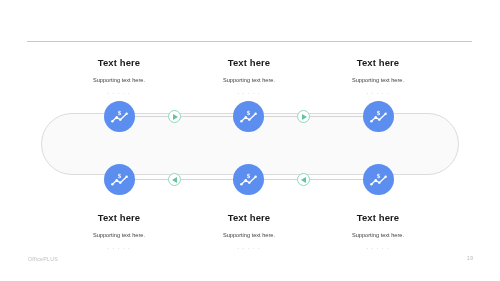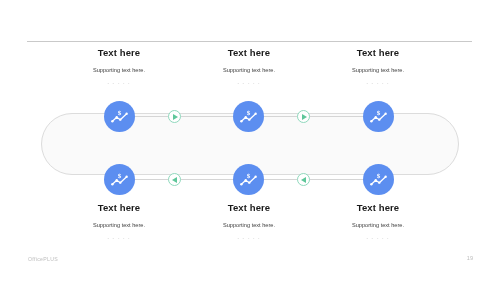--- a/index.html
+++ b/index.html
@@ -109,20 +109,21 @@
     position: absolute;
     width: 150px;
     text-align: center;
   }
   .tb-title {
     font-size: 9.5px;
     font-weight: bold;
     color: #1a1a1a;
     line-height: 12px;
     letter-spacing: 0.1px;
+    margin-top: 10px;
   }
   .tb-sub {
     font-size: 5.6px;
     color: #3d3d3d;
     line-height: 8px;
     margin-top: 7px;
   }
   .tb-dashes {
     font-size: 5px;
     color: #d0d0d0;

